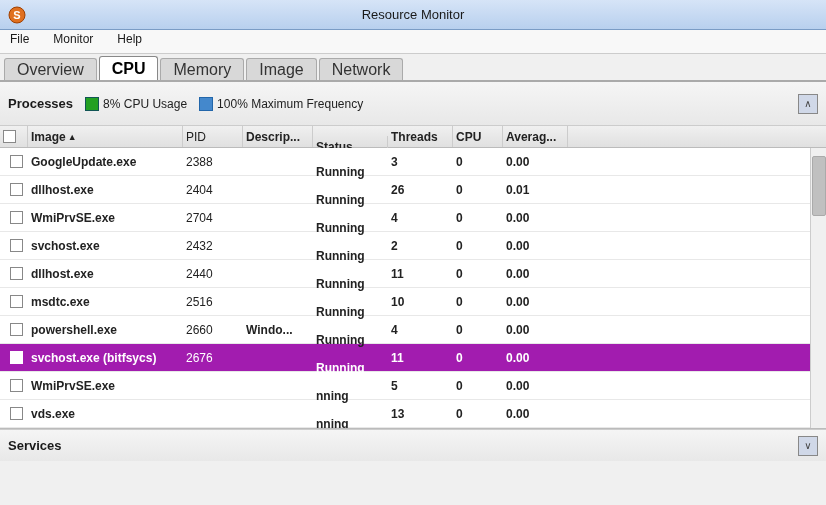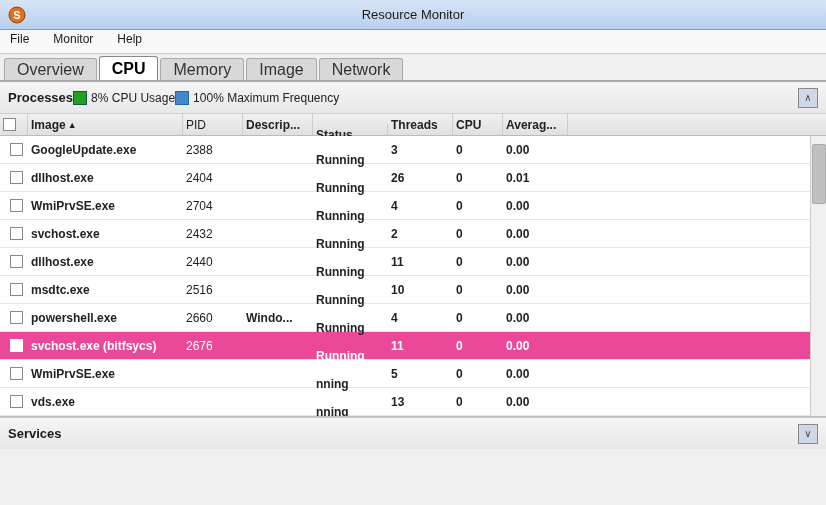--- a/index.html
+++ b/index.html
@@ -72,22 +72,23 @@
       font-weight: bold;
       color: #000;
       border-color: #888;
       height: 24px;
     }
     .section-header {
       background: linear-gradient(to bottom, #f5f5f5, #e8e8e8);
       border-bottom: 1px solid #ccc;
       display: flex;
       align-items: center;
-      height: 32px;
+      height: 44px;
       padding: 0 8px;
+      gap: 12px;
     }
     .section-title {
       font-weight: bold;
       font-size: 13px;
       color: #1a1a1a;
     }
     .cpu-usage-indicator {
       display: flex;
       align-items: center;
       gap: 4px;
@@ -151,21 +152,21 @@
       border-right: 1px solid #ccc;
       padding: 0 3px;
     }
     .sort-arrow { font-size: 9px; margin-left: 2px; }
     .table-row {
       display: flex;
       align-items: center;
       height: 28px;
       border-bottom: 1px solid #e8e8e8;
     }
-    .table-row.selected { background: #ec4899; color: #fff; }
+    .table-row.selected { background: #a21caf; color: #fff; }
     .table-row.selected .row-cell { color: #fff; }
     .row-cell {
       font-size: 12px;
       color: #222;
       overflow: hidden;
       text-overflow: ellipsis;
       white-space: nowrap;
       padding: 0 3px;
     }
     .scrollbar-track {

